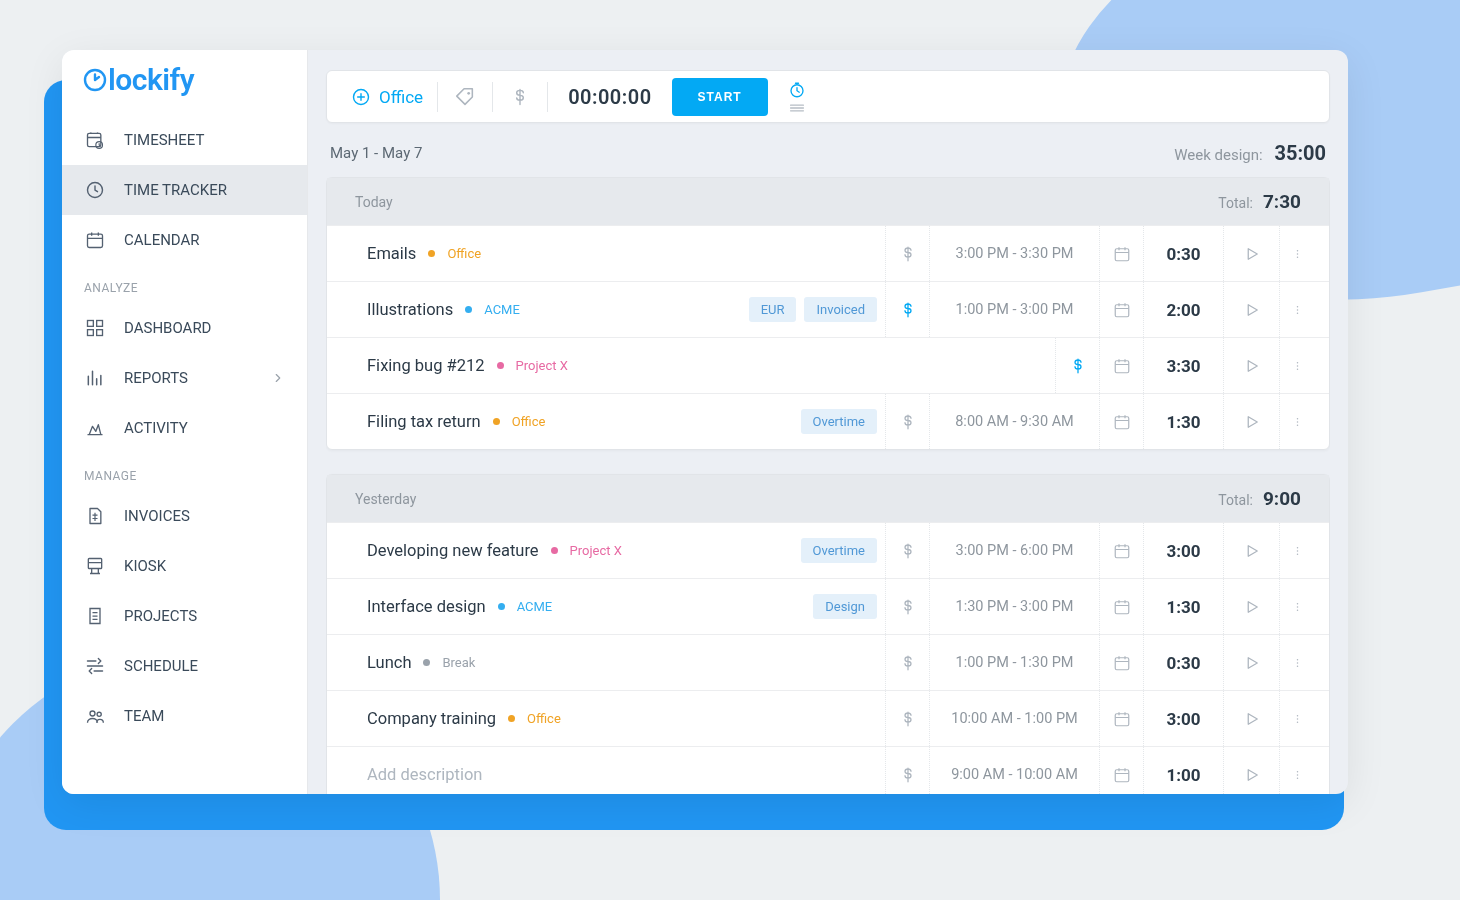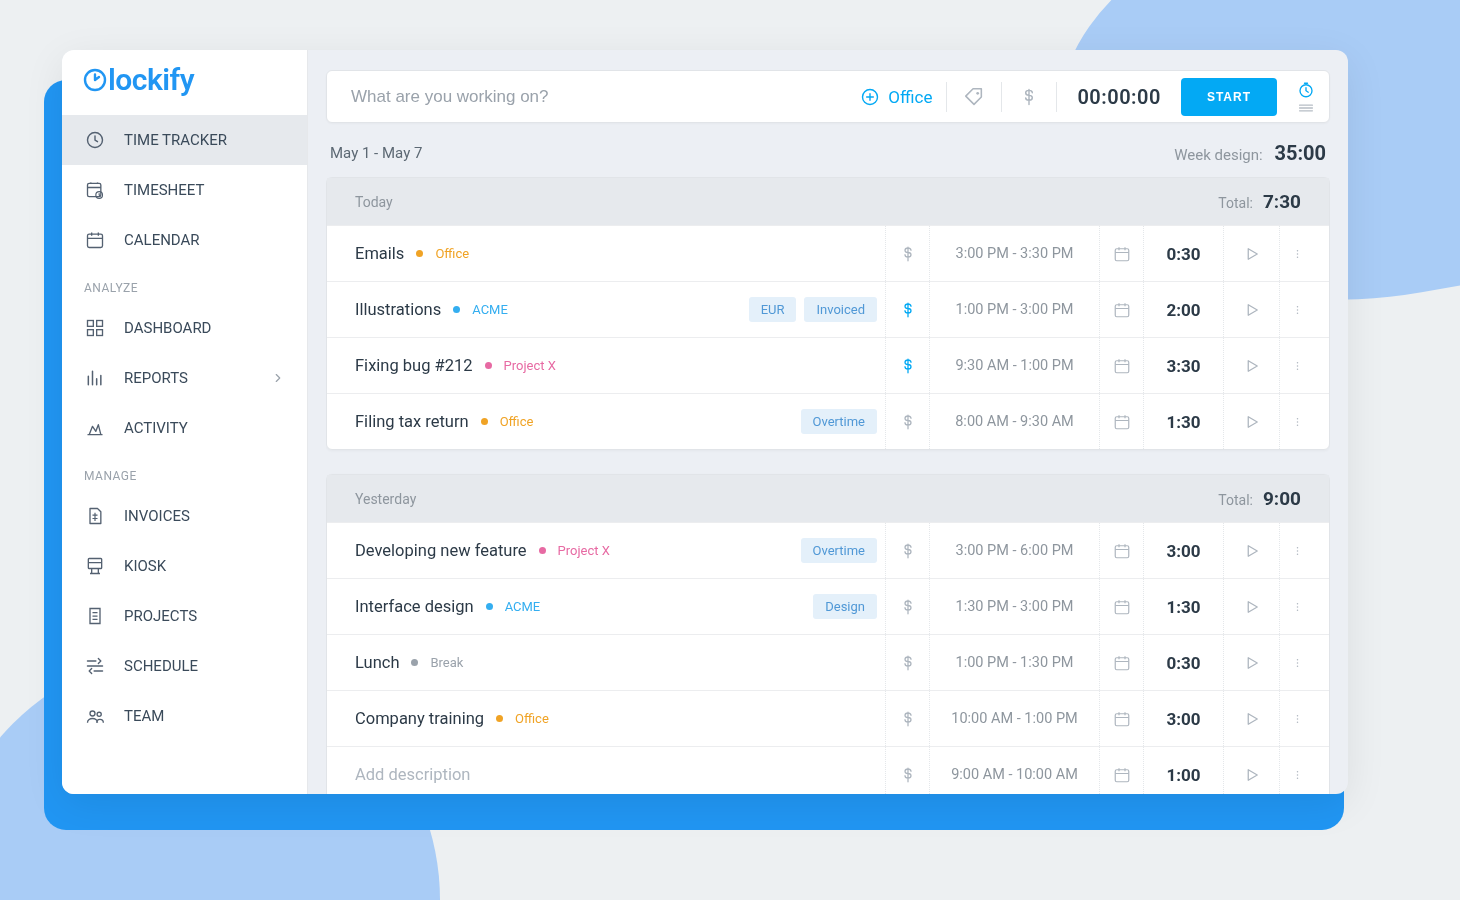--- a/index.html
+++ b/index.html
@@ -233,21 +233,21 @@
   }
   .group-header .gh-total { font-size:14px; }
   .group-header .gh-total b { color:#2c3a47; font-size:19px; font-weight:700; margin-left:10px; }
 
   
   .entry {
     display: flex;
     align-items: center;
     border-top: 1px solid #ecedef;
     height: 56px;
-    padding: 0 14px 0 28px;
+    padding: 0 14px 0 40px;
   }
   .entry:first-of-type { border-top: none; }
   .entry .desc-wrap {
     flex: 1;
     display: flex;
     align-items: center;
     gap: 12px;
     min-width: 0;
     overflow: hidden;
   }
@@ -307,40 +307,40 @@
     <div class="logo">
       <span class="logo-icon">
         <svg width="24" height="24" viewBox="0 0 24 24">
             <circle cx="12" cy="12" r="10" fill="none" stroke="#2196f3" stroke-width="2.4"></circle>
             <path d="M12 6.5 L12 12 L16 9" stroke="#2196f3" stroke-width="2.4" fill="none" stroke-linecap="round" stroke-linejoin="round"></path>
           </svg>
       </span>
       <span>lockify</span>
     </div>
     <nav class="nav" id="nav">
-        <div class="nav-item active">
-          <span class="nav-icon">
-            <svg width="20" height="20" viewBox="0 0 24 24">
-              <circle cx="12" cy="12" r="9" fill="none" stroke="currentColor" stroke-width="1.7"></circle>
-              <path d="M12 7v5l3 2" stroke="currentColor" stroke-width="1.7" fill="none" stroke-linecap="round"></path>
-            </svg>
-          </span>
-          <span>TIME TRACKER</span>
-        </div>
         <div class="nav-item">
           <span class="nav-icon">
             <svg width="20" height="20" viewBox="0 0 24 24">
               <rect x="3" y="4" width="16" height="16" rx="2" fill="none" stroke="currentColor" stroke-width="1.6"></rect>
               <path d="M3 9h16M7 4v-1M15 4v-1" stroke="currentColor" stroke-width="1.6"></path>
               <circle cx="17" cy="18" r="4" fill="none" stroke="currentColor" stroke-width="1.4"></circle>
               <path d="M17 16v2l1 1" stroke="currentColor" stroke-width="1.4" fill="none"></path>
             </svg>
           </span>
           <span>TIMESHEET</span>
         </div>
+        <div class="nav-item active">
+          <span class="nav-icon">
+            <svg width="20" height="20" viewBox="0 0 24 24">
+              <circle cx="12" cy="12" r="9" fill="none" stroke="currentColor" stroke-width="1.7"></circle>
+              <path d="M12 7v5l3 2" stroke="currentColor" stroke-width="1.7" fill="none" stroke-linecap="round"></path>
+            </svg>
+          </span>
+          <span>TIME TRACKER</span>
+        </div>
         <div class="nav-item">
           <span class="nav-icon">
             <svg width="20" height="20" viewBox="0 0 24 24">
               <rect x="3" y="5" width="18" height="16" rx="2" fill="none" stroke="currentColor" stroke-width="1.6"></rect>
               <path d="M3 10h18M8 3v4M16 3v4" stroke="currentColor" stroke-width="1.6"></path>
             </svg>
           </span>
           <span>CALENDAR</span>
         </div>
         <div class="nav-section-label">ANALYZE</div>
@@ -422,21 +422,20 @@
             </svg>
           </span>
           <span>TEAM</span>
         </div>
       </nav>
   </aside>
 
   <main class="main">
 
     <div class="tracker-bar">
-      <input class="tracker-input" placeholder="What are you working on?" style="">
       <div class="proj-add">
         <span>
           <svg width="20" height="20" viewBox="0 0 24 24">
               <circle cx="12" cy="12" r="9" fill="none" stroke="currentColor" stroke-width="1.7"></circle>
               <path d="M12 8v8M8 12h8" stroke="currentColor" stroke-width="1.7" stroke-linecap="round"></path>
             </svg>
         </span>
         <span>Office</span>
       </div>
       <div class="vsep"></div>
@@ -556,21 +555,20 @@
             <div class="desc-wrap">
               <span class="desc">Fixing bug #212</span>
               <span class="proj-dot" style="background: rgb(231, 106, 163);"></span>
               <span class="proj-label" style="color: rgb(231, 106, 163);">Project X</span>
             </div>
             <div class="cell bill on">
               <svg width="18" height="18" viewBox="0 0 24 24">
                 <path d="M12 3v18M16 7c0-2-2-3-4-3s-4 1-4 3 2 3 4 3 4 1 4 3-2 3-4 3-4-1-4-3" fill="none" stroke="currentColor" stroke-width="1.7" stroke-linecap="round"></path>
               </svg>
             </div>
-            <div class="cell range">9:30 AM - 1:00 PM</div>
             <div class="cell cal">
               <svg width="18" height="18" viewBox="0 0 24 24">
                 <rect x="3" y="5" width="18" height="16" rx="2" fill="none" stroke="currentColor" stroke-width="1.6"></rect>
                 <path d="M3 10h18M8 3v4M16 3v4" stroke="currentColor" stroke-width="1.6"></path>
               </svg>
             </div>
             <div class="cell dur">3:30</div>
             <div class="cell play">
               <svg width="18" height="18" viewBox="0 0 24 24">
                 <path d="M7 5l12 7-12 7z" fill="none" stroke="currentColor" stroke-width="1.7" stroke-linejoin="round"></path>

